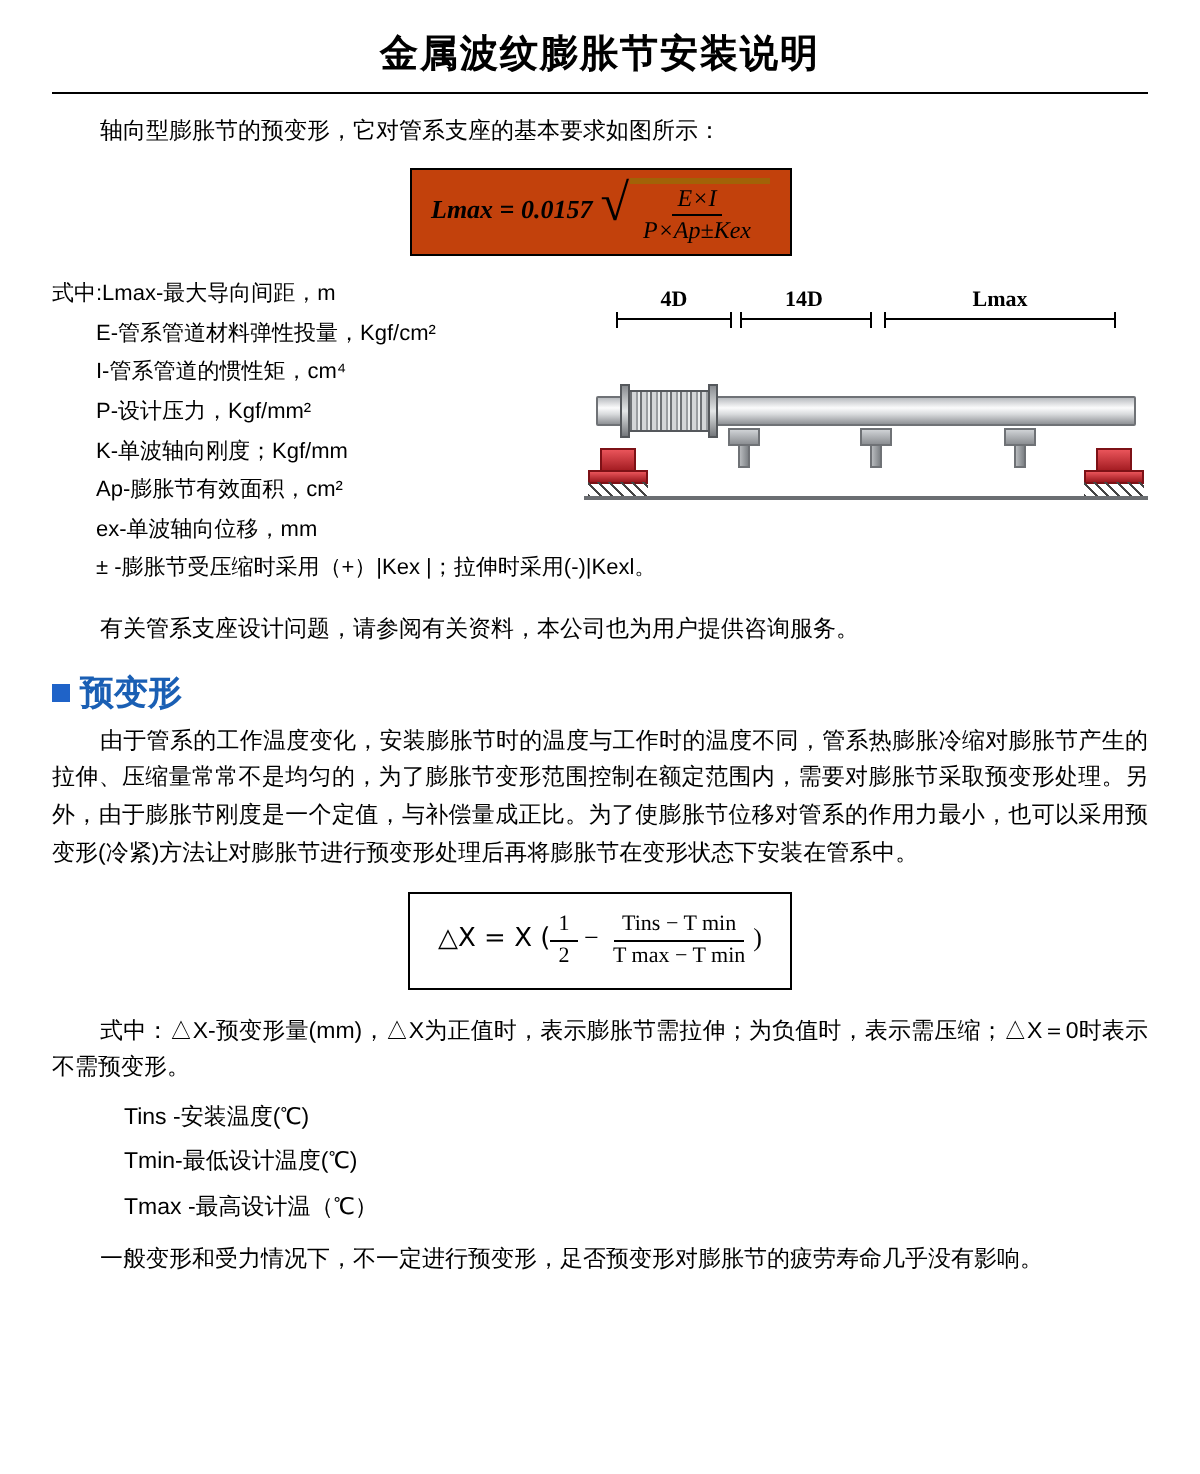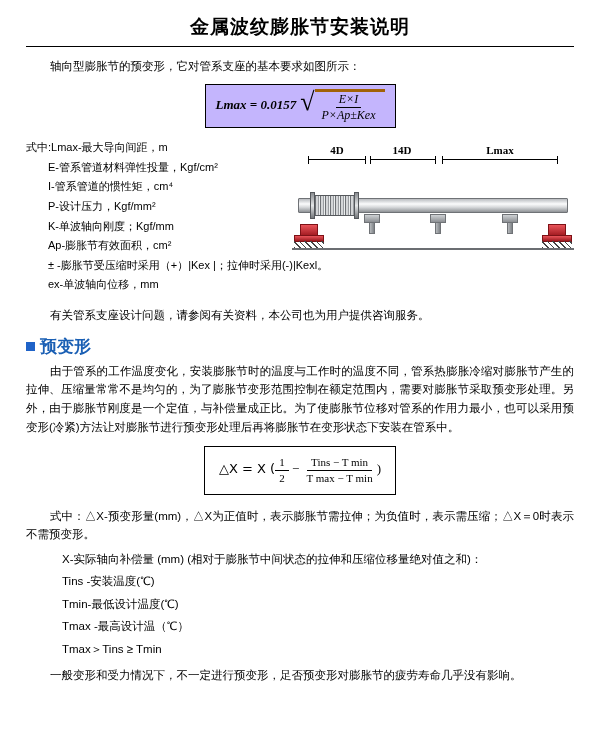--- a/index.html
+++ b/index.html
@@ -79,21 +79,21 @@
   .formula-box {
     text-align: center;
     margin: 8px 0 10px 0;
   }
   .formula {
     display: inline-block;
     font-family: "Liberation Serif", serif;
     font-size: 13px;
     border: 1px solid #000;
     padding: 4px 10px;
-    background: #c4b5fd;
+    background: #c2410c;
   }
   .formula .lhs {
     font-weight: bold;
     font-style: italic;
     margin-right: 4px;
   }
   .sqrt {
     display: inline-flex;
     align-items: stretch;
     vertical-align: middle;
@@ -342,22 +342,22 @@
   </div>
 
   <div class="legend-wrap">
     <div class="legend">
       <div>式中:Lmax-最大导向间距，m</div>
       <div class="ind">E-管系管道材料弹性投量，Kgf/cm²</div>
       <div class="ind">I-管系管道的惯性矩，cm⁴</div>
       <div class="ind">P-设计压力，Kgf/mm²</div>
       <div class="ind">K-单波轴向刚度；Kgf/mm</div>
       <div class="ind">Ap-膨胀节有效面积，cm²</div>
+      <div class="ind">ex-单波轴向位移，mm</div>
       <div class="ind">± -膨胀节受压缩时采用（+）|Kex |；拉伸时采用(-)|Kexl。</div>
-      <div class="ind">ex-单波轴向位移，mm</div>
     </div>
 
     <div class="drawing">
       <div class="dim-row">
         <span class="dim" style="left:18px;width:54px;">4D</span>
         <span class="dim" style="left:78px;width:64px;">14D</span>
         <span class="dim" style="left:158px;width:100px;">Lmax</span>
         <span class="dimline" style="left:16px;width:58px;"></span>
         <span class="dimline" style="left:78px;width:66px;"></span>
         <span class="dimline" style="left:150px;width:116px;"></span>
@@ -417,22 +417,20 @@
       <span class="small-frac">
           <span class="num">Tins − T min</span>
           <span class="den">T max − T min</span>
         </span><span>)</span>
     </span>
   </div>
 
   <p class="para indent">式中：△X-预变形量(mm)，△X为正值时，表示膨胀节需拉伸；为负值时，表示需压缩；△X＝0时表示不需预变形。</p>
 
   <div class="list-lines">
-    <div>X-实际轴向补偿量 (mm) (相对于膨胀节中间状态的拉伸和压缩位移量绝对值之和)：</div>
     <div>Tins -安装温度(℃)</div>
     <div>Tmin-最低设计温度(℃)</div>
     <div>Tmax -最高设计温（℃）</div>
-    <div>Tmax＞Tins ≥ Tmin</div>
   </div>
 
   <p class="para indent" style="margin-top:6px;">一般变形和受力情况下，不一定进行预变形，足否预变形对膨胀节的疲劳寿命几乎没有影响。</p>
 
 </div>
 
 </body></html>

